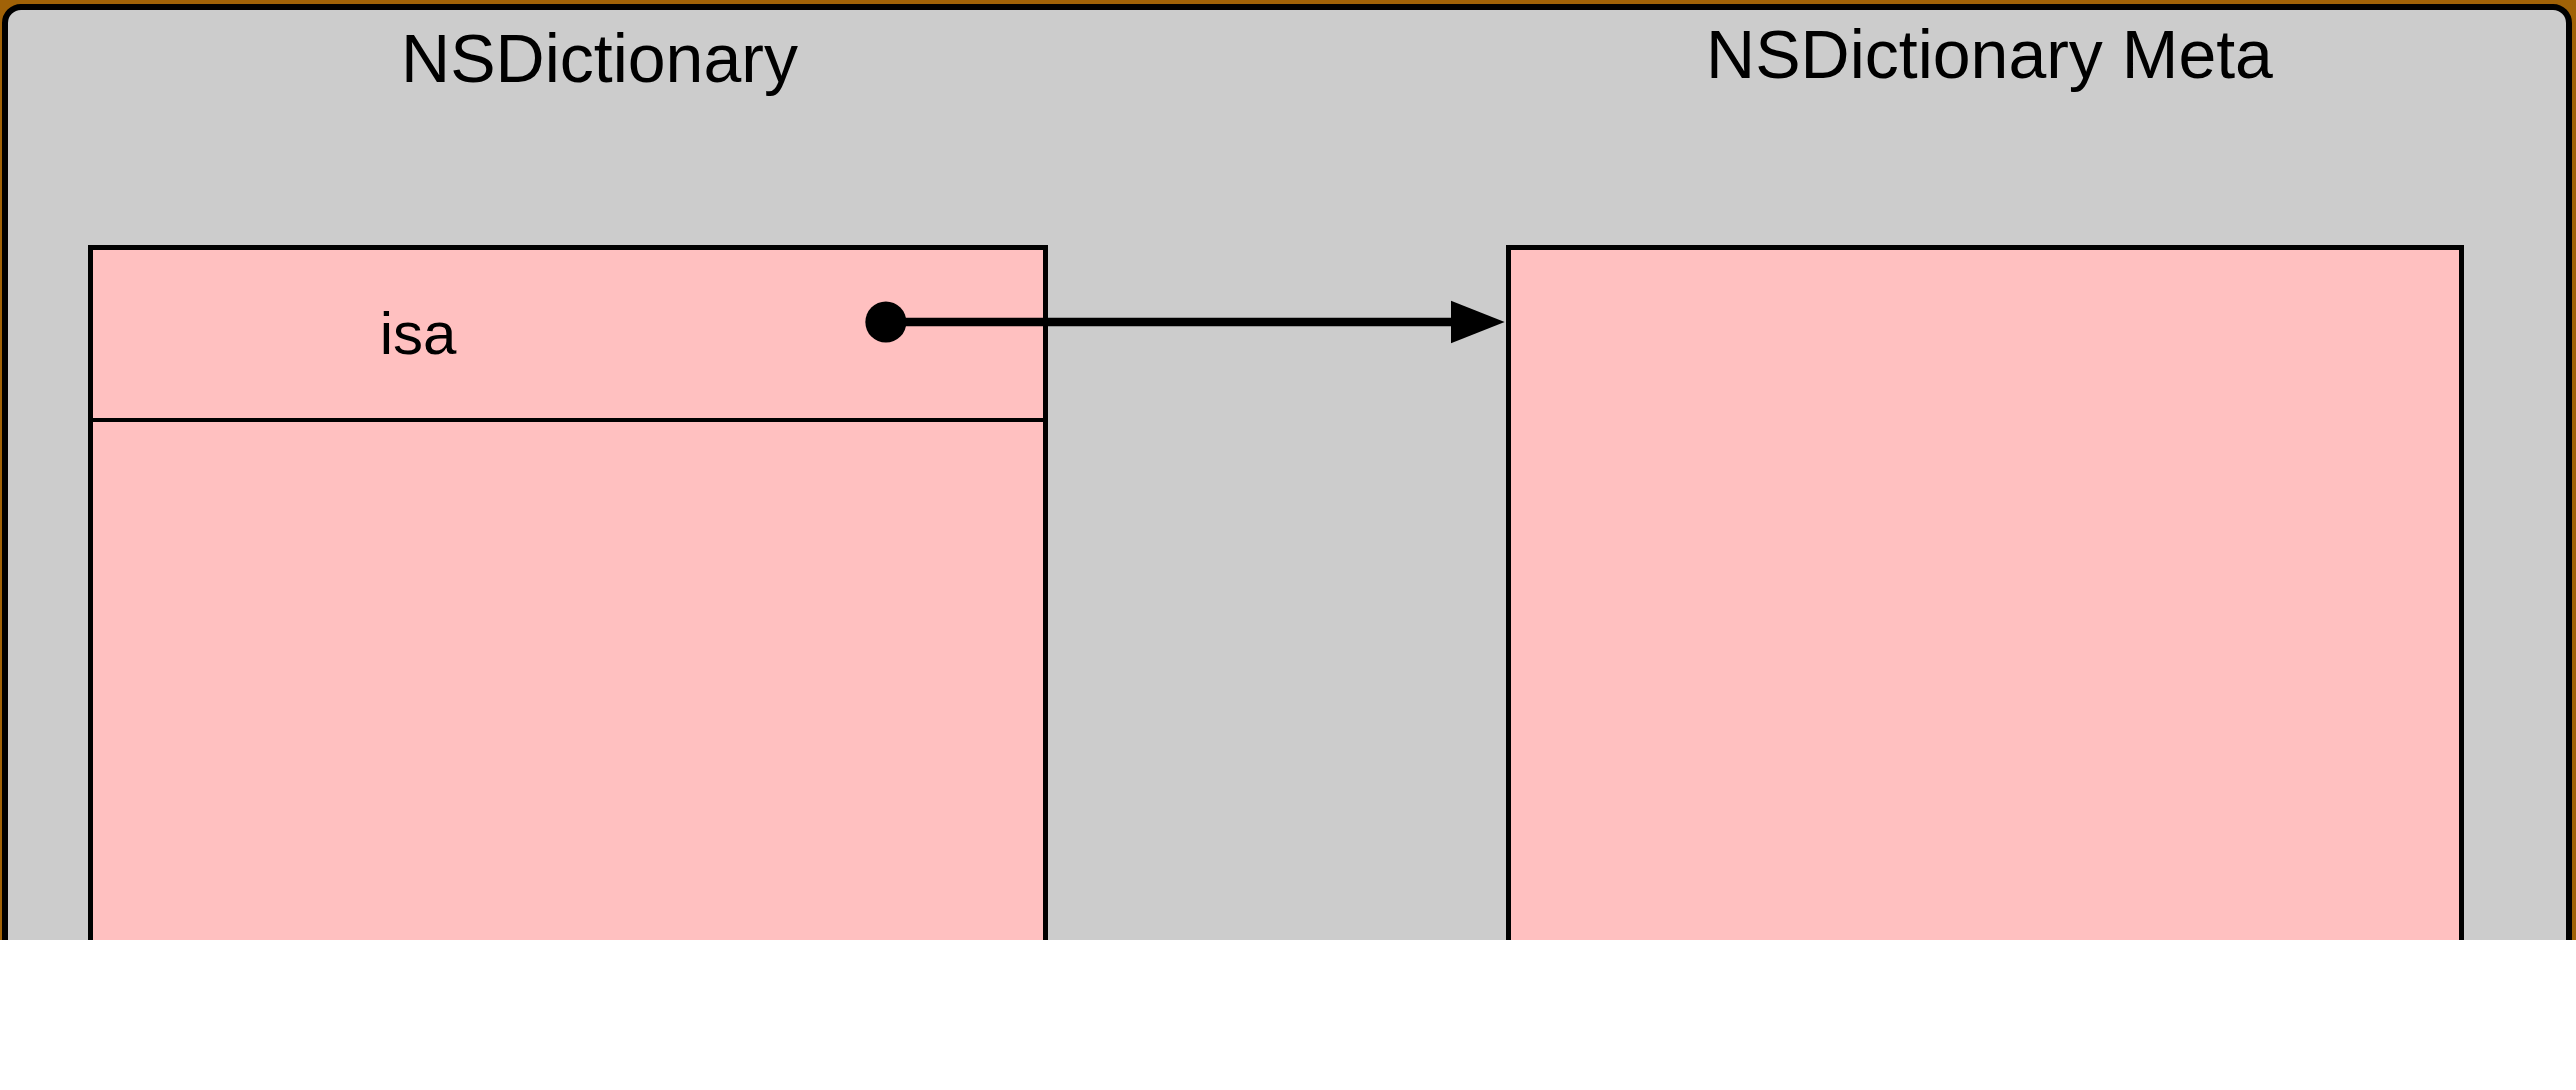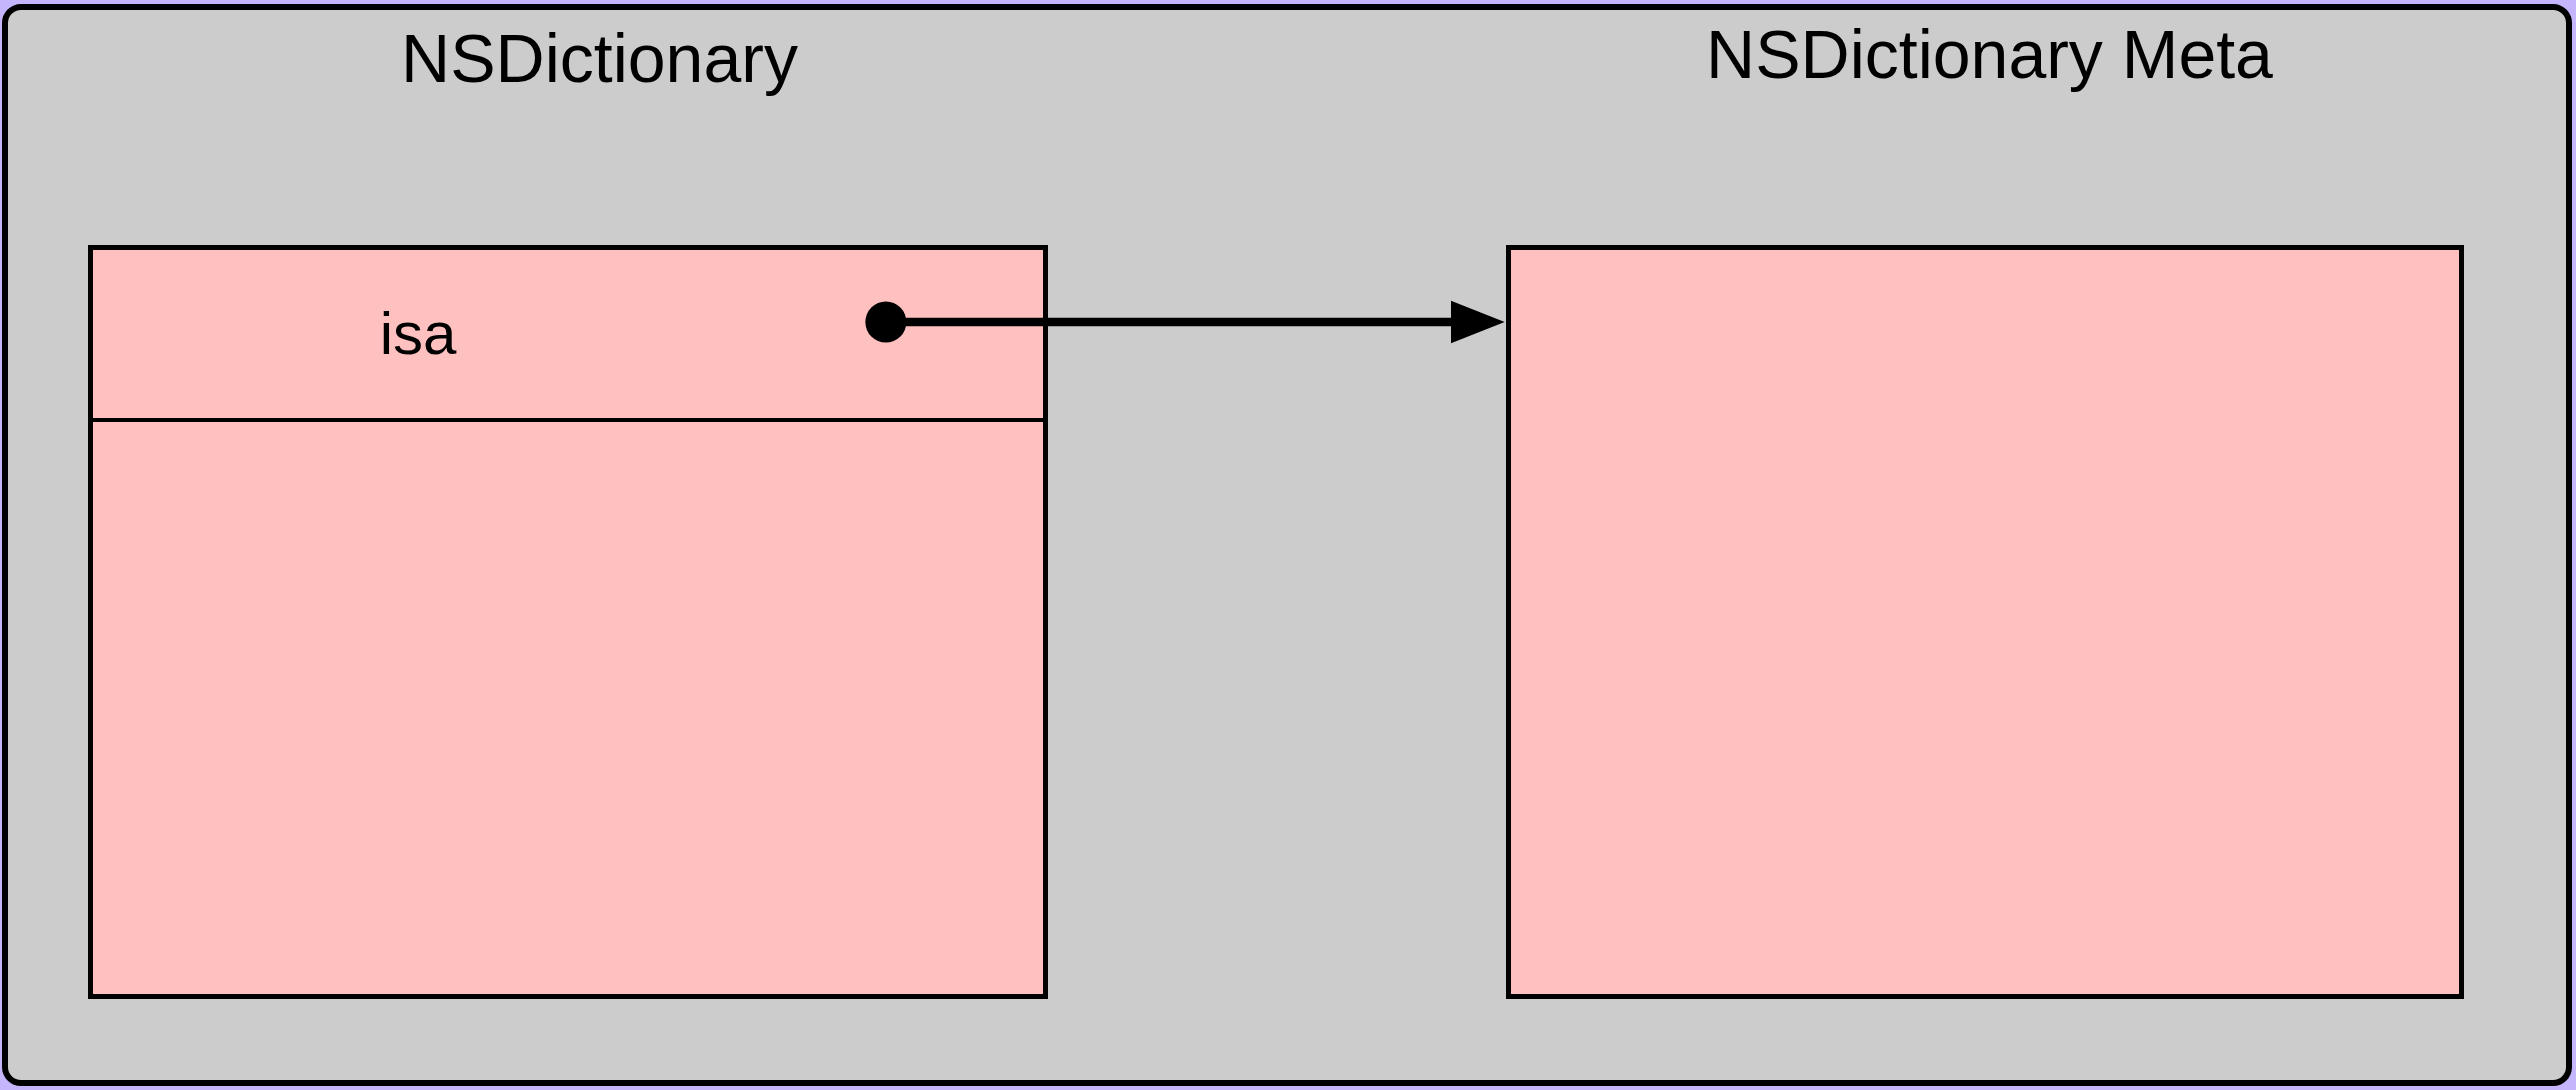--- a/index.html
+++ b/index.html
@@ -7,22 +7,22 @@
     margin: 0;
     padding: 0;
     background: #ffffff;
   }
   body {
     font-family: "Liberation Sans", "DejaVu Sans", sans-serif;
   }
   #canvas {
     position: relative;
     width: 2576px;
-    height: 1090px;
-    background: #c4b5fd;
+    height: 940px;
+    background: #a16207;
     overflow: hidden;
   }
 
   
   .outer-frame {
     position: absolute;
     left: 1.6px;
     top: 4px;
     width: 2570px;
     height: 1082px;

